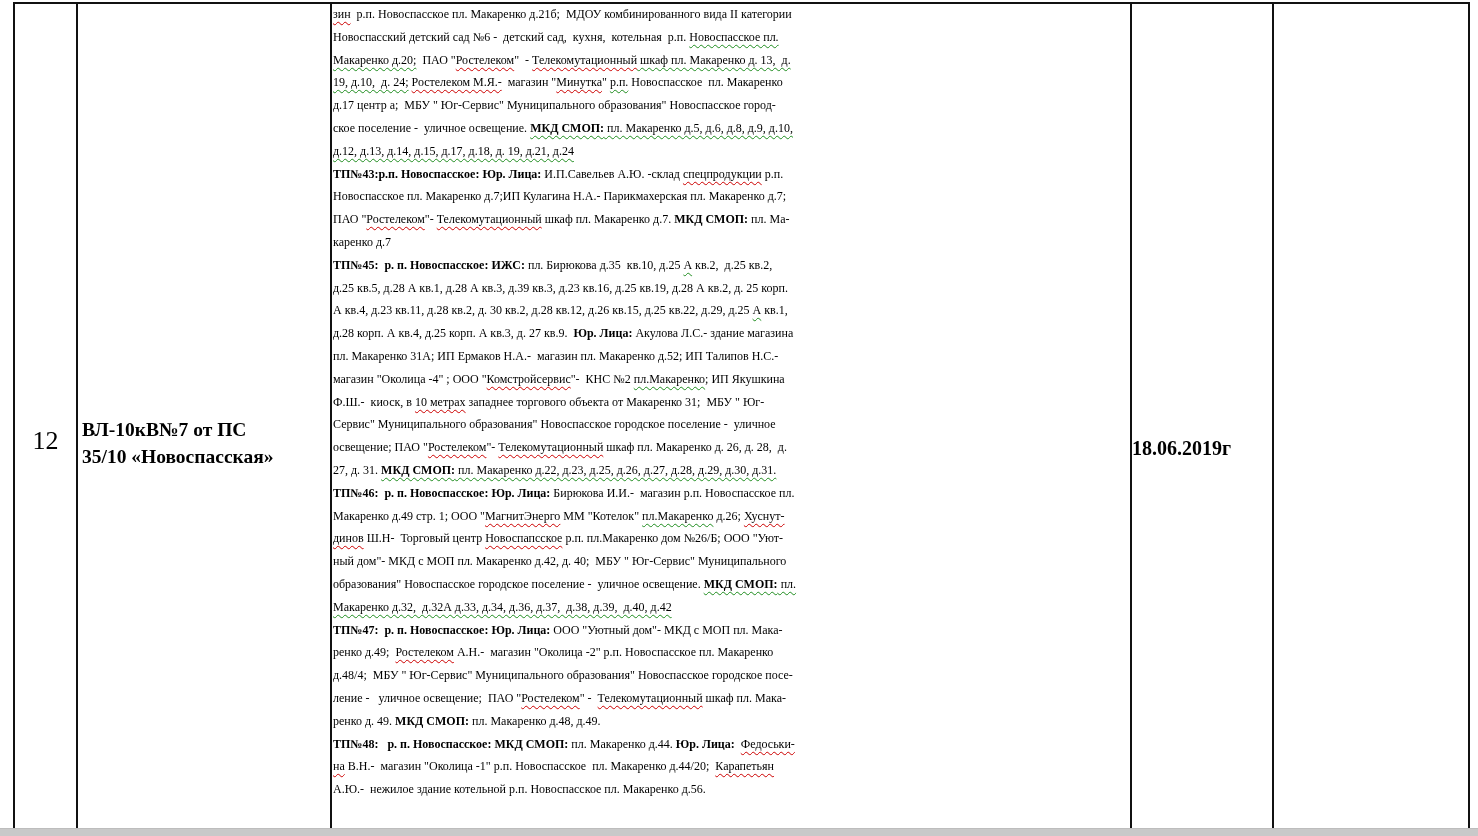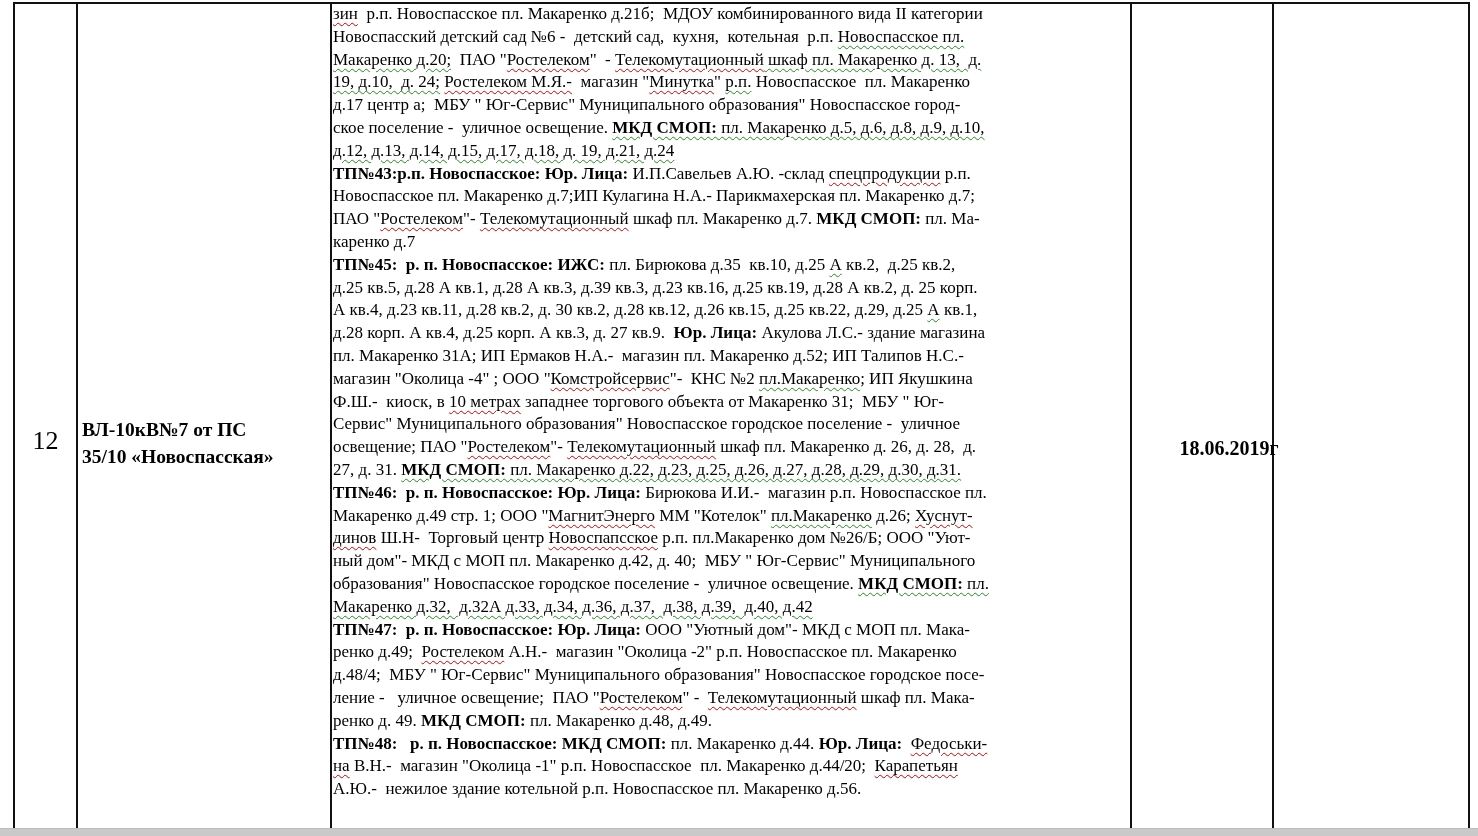--- a/index.html
+++ b/index.html
@@ -3,23 +3,23 @@
 <meta charset="utf-8">
 <style>
   html,body{margin:0;padding:0;background:#ffffff;}
   #page{position:relative;width:1478px;height:836px;background:#ffffff;overflow:hidden;
         font-family:"Liberation Serif","DejaVu Serif",serif;color:#000;}
   .vline{position:absolute;top:2px;height:826px;width:2px;background:#111;}
   .hline{position:absolute;left:13px;top:2px;width:1457px;height:2px;background:#111;}
   .cell{position:absolute;}
   .num-cell{left:15px;top:426px;width:61px;text-align:center;font-size:26px;}
   .name-cell{left:82px;top:416px;width:246px;font-size:19.5px;font-weight:700;line-height:27px;}
-  .consumers{left:333px;top:3px;width:795px;height:823px;font-size:17px;line-height:22.8px;overflow:hidden;}
+  .consumers{left:333px;top:3px;width:795px;height:823px;font-size:12px;line-height:22.8px;overflow:hidden;}
   .consumers p{margin:0;white-space:pre;}
-  .date-cell{left:1132px;top:437px;width:138px;text-align:center;font-size:20px;font-weight:700;padding-left:28px;}
+  .date-cell{left:1132px;top:437px;width:138px;font-size:20px;font-weight:700;}
   .time-cell{left:1282px;top:423px;width:186px;font-size:19.5px;font-weight:700;line-height:27px;}
   .sb{font-weight:700;}
   .sr{text-decoration:underline;text-decoration-style:wavy;text-decoration-color:#cc0000;
       text-decoration-thickness:1px;text-underline-offset:3px;}
   .sg{text-decoration:underline;text-decoration-style:wavy;text-decoration-color:#1e8c1e;
       text-decoration-thickness:1px;text-underline-offset:3px;}
   .scrollbar{position:absolute;left:0;top:828px;width:1478px;height:8px;background:#c9c9c9;border-top:1px solid #bdbdbd;}
 </style>
 </head>
 <body>

